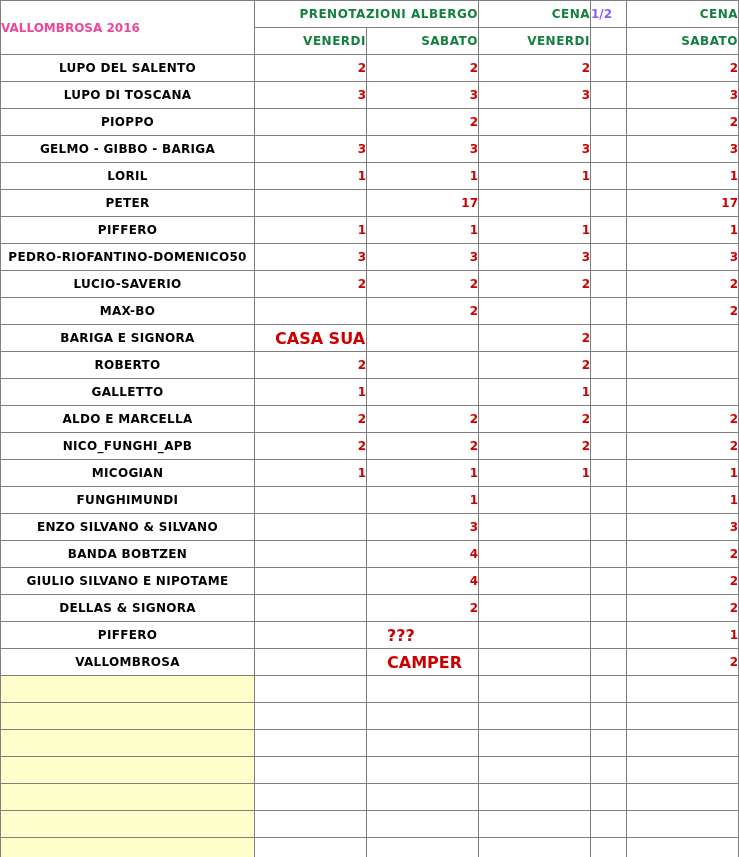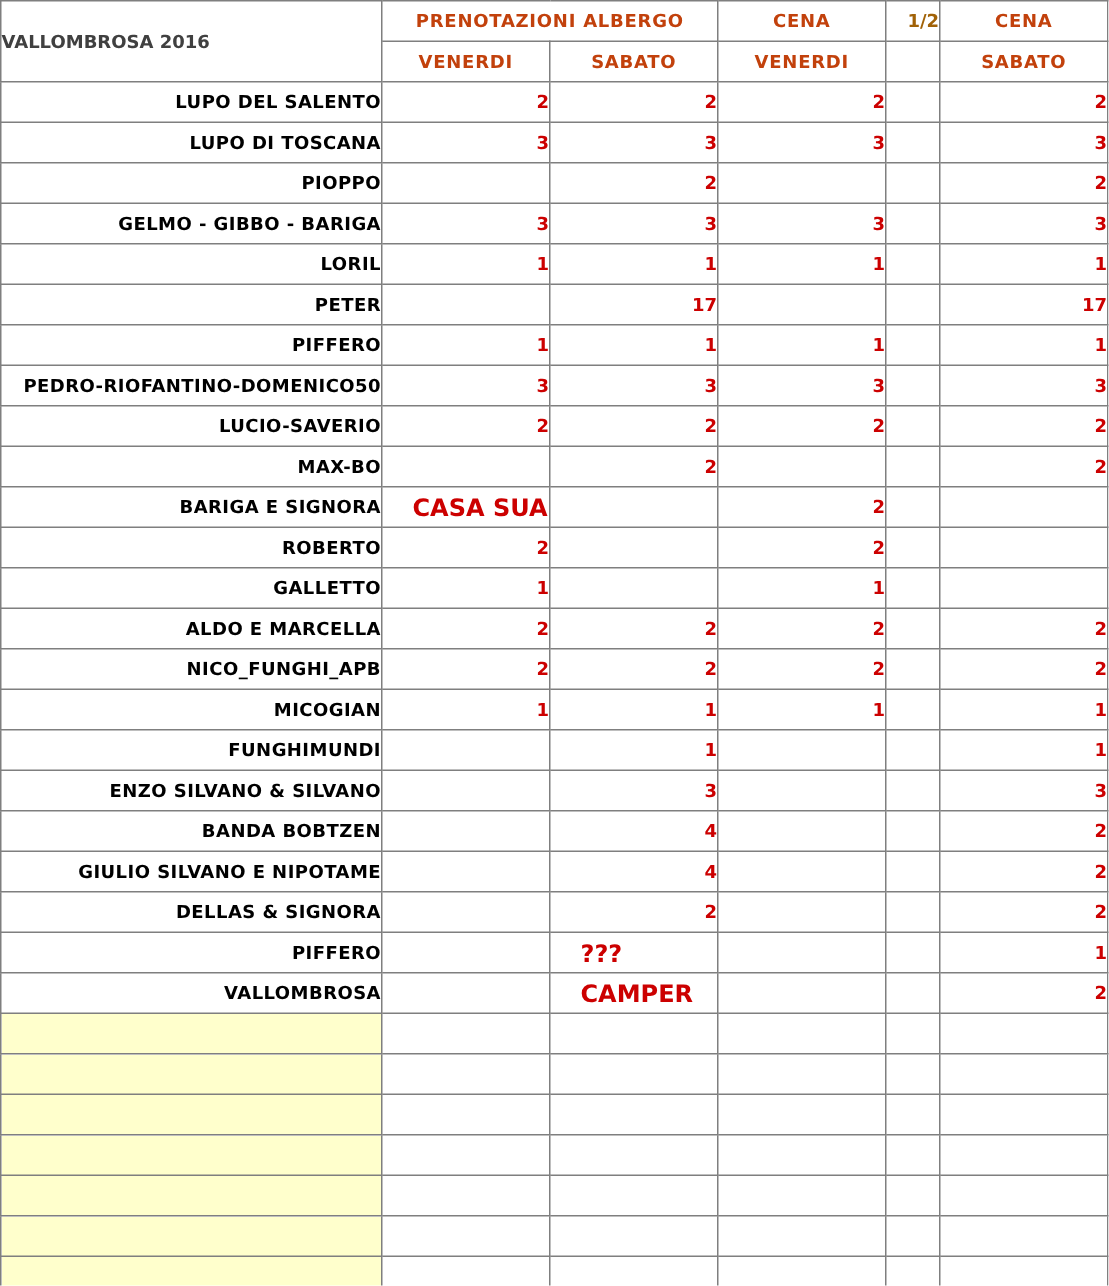--- a/index.html
+++ b/index.html
@@ -35,48 +35,48 @@
   }
   
   col.c-name  { width: 254px; }
   col.c-num   { width: 112px; }
   col.c-half  { width: 36px; }
   col.c-num2  { width: 112px; }
 
   
   .title-cell {
     background: #ffff00;
-    color: #404040;
+    color: #ec4899;
     font-size: 21px;
     font-weight: bold;
     font-family: "DejaVu Sans", sans-serif;
     letter-spacing: 0px;
     padding-left: 6px;
     text-align: left;
     vertical-align: middle;
   }
   .hdr {
     background: #ffffcc;
-    color: #c2410c;
-    text-align: center;
+    color: #15803d;
+    text-align: right;
     font-size: 12px;
     font-weight: bold;
     letter-spacing: 0.5px;
   }
   .hdr-small {
     background: #ffffcc;
-    color: #a16207;
-    text-align: right;
+    color: #8b5cf6;
+    text-align: left;
     font-size: 11px;
     font-weight: bold;
   }
   .name-cell {
     background: #ffffcc;
     color: #000000;
-    text-align: right;
+    text-align: center;
     padding-left: 5px;
     font-size: 12px;
     font-weight: bold;
     letter-spacing: 0.3px;
     white-space: nowrap;
     overflow: hidden;
   }
   .name-cell.empty { background: #ffffcc; }
   .val {
     color: #cc0000;

